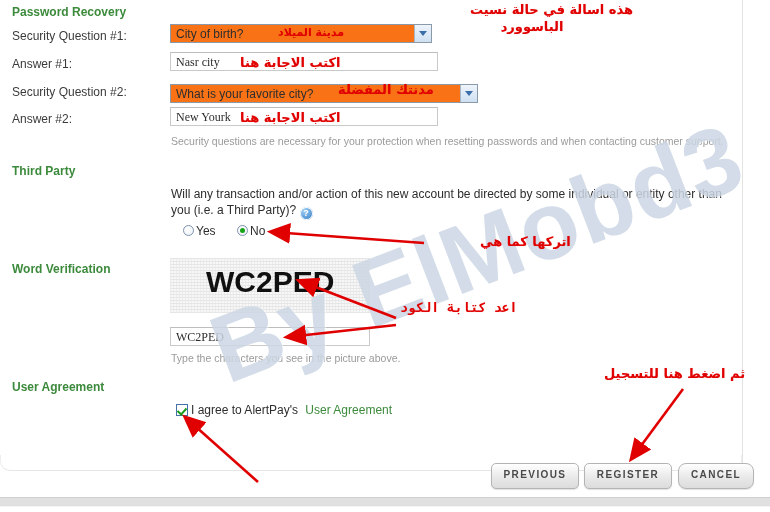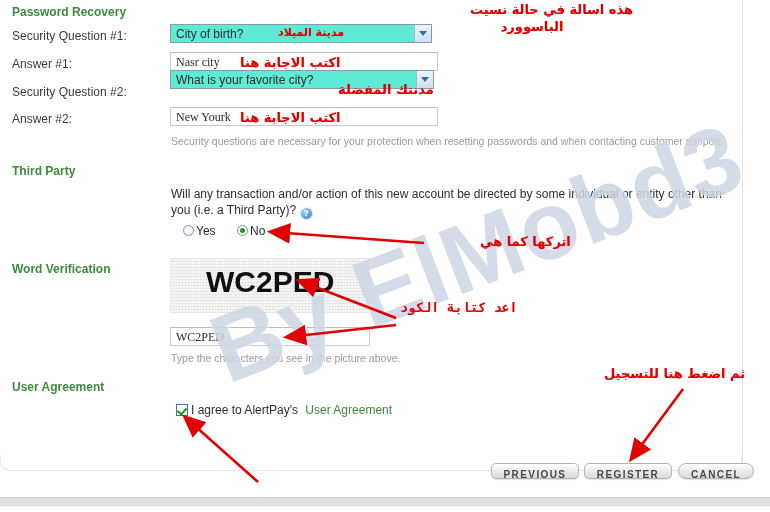--- a/index.html
+++ b/index.html
@@ -93,21 +93,21 @@
     font-size: 10.5px;
     color: #9a9a9a;
     white-space: nowrap;
   }
 
   
   .select-box {
     position: absolute;
     height: 19px;
     border: 1px solid #8b9aaa;
-    background: #5eead4;
+    background: #f97316;
     box-sizing: border-box;
   }
   .select-box .sel-text {
     position: absolute;
     left: 5px; top: 2px;
     font-size: 12px;
     color: #2d2d2d;
     white-space: nowrap;
   }
   .select-box .sel-arrow {
@@ -225,21 +225,21 @@
     font-size: 30px;
     font-weight: bold;
     color: #101010;
     letter-spacing: 0px;
     white-space: nowrap;
   }
 
   
   .btn {
     position: absolute;
-    height: 16px;
+    height: 26px;
     border: 1px solid #b4b4b4;
     border-radius: 5px;
     background: linear-gradient(#ffffff, #e9e9e9 55%, #dcdcdc);
     box-shadow: 0 1px 1px rgba(0,0,0,0.12);
     font-size: 10px;
     font-weight: bold;
     letter-spacing: 1.4px;
     color: #4a4a4a;
     text-align: center;
     line-height: 21px;
@@ -285,21 +285,21 @@
   </div>
 
   <div class="row-label" style="left:12px; top:57px;">Answer #1:</div>
 
   <div class="text-input" style="left:170px; top:52px; width:268px;">
     <span class="inp-text">Nasr city</span>
   </div>
 
   <div class="row-label" style="left:12px; top:85px;">Security Question #2:</div>
 
-  <div class="select-box" style="left:170px; top:70px; width:264px;">
+  <div class="select-box" style="left:170px; top:84px; width:308px;">
     <span class="sel-text">What is your favorite city?</span>
     <span class="sel-arrow"></span>
   </div>
 
   <div class="row-label" style="left:12px; top:112px;">Answer #2:</div>
 
   <div class="text-input" style="left:170px; top:107px; width:268px;">
     <span class="inp-text">New Yourk</span>
   </div>
 

